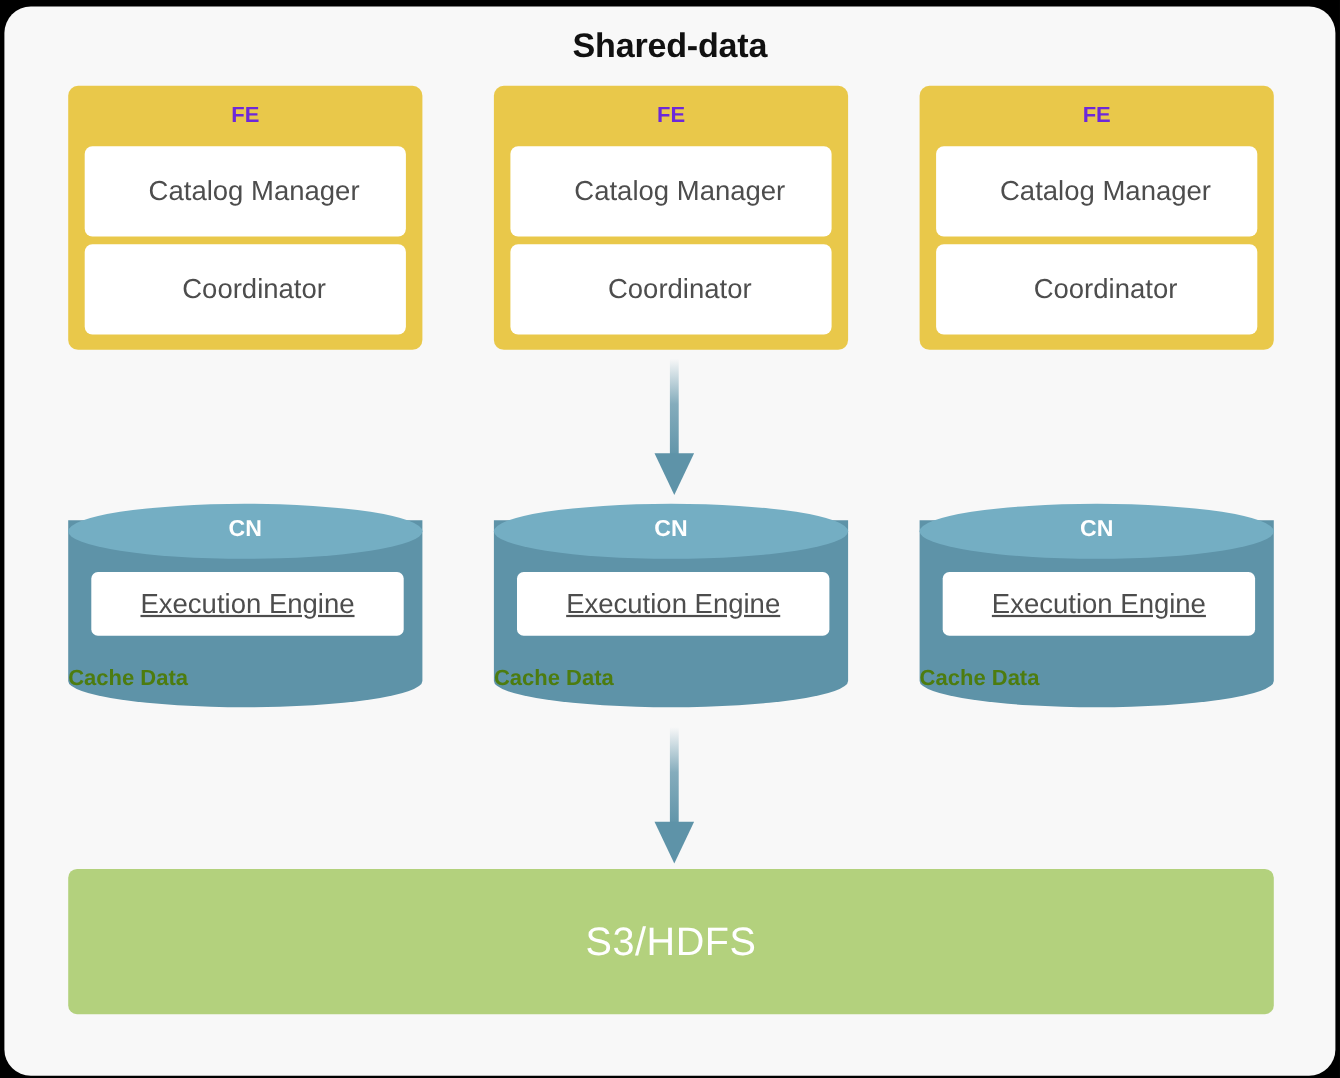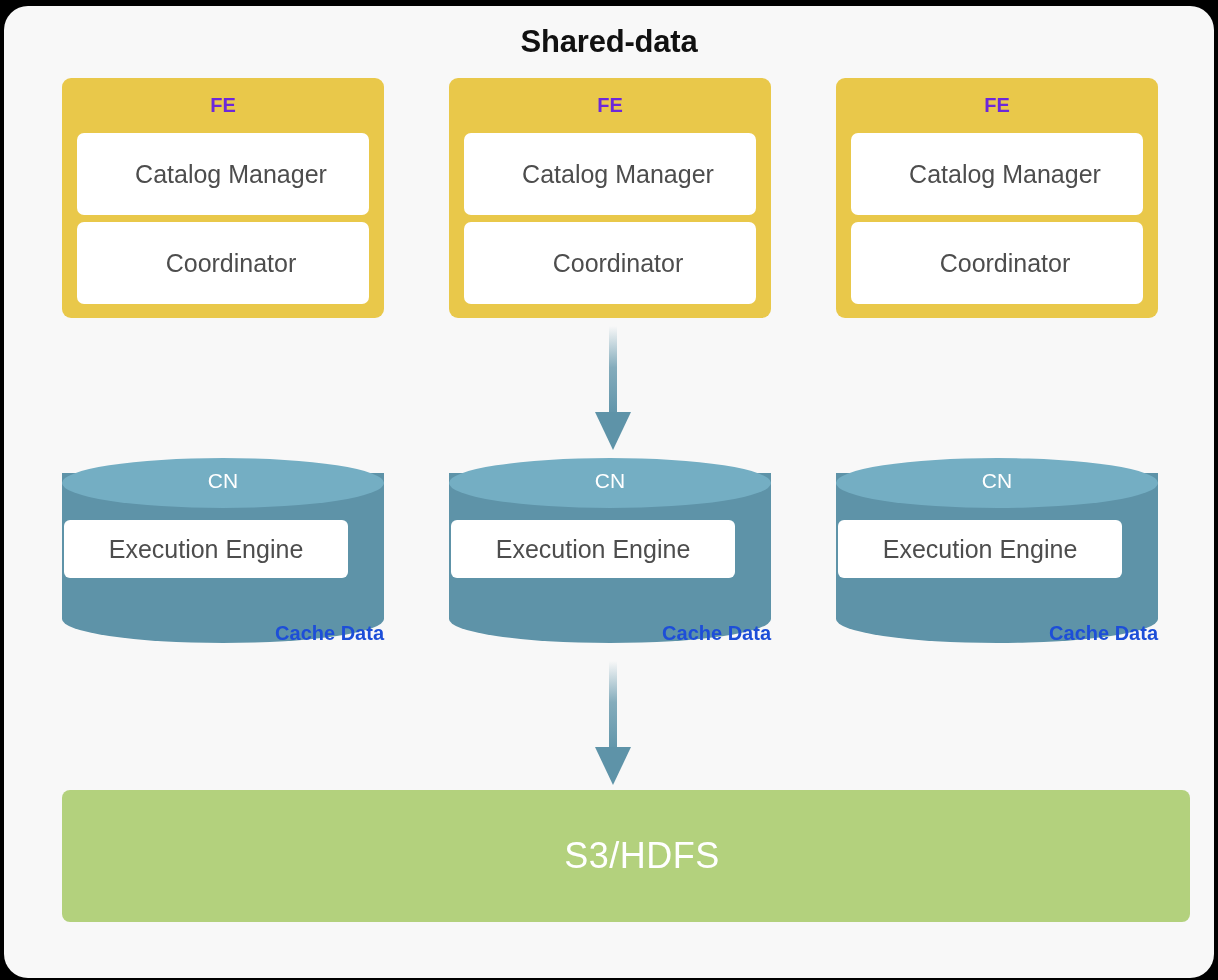--- a/index.html
+++ b/index.html
@@ -123,47 +123,47 @@
     background: #74AEC3;
     border-radius: 161px / 25px;
   }
   .cn-title {
     position: absolute;
     left: 0;
     top: 11px;
     width: 100%;
     text-align: center;
     font-size: 21px;
-    font-weight: normal;
+    font-weight: bold;
     color: #FFFFFF;
   }
   .cn-inner {
     position: absolute;
-    left: 2px;
+    left: 21px;
     top: 62px;
     width: 284px;
     height: 58px;
     background: #FFFFFF;
     border-radius: 6px;
     display: flex;
     align-items: center;
     justify-content: center;
     font-size: 25px;
     color: #4d4d4d;
+    text-decoration: underline;
   }
   .cn-cache {
     position: absolute;
     left: 0;
     top: 148px;
     width: 100%;
-    text-align: right;
+    text-align: left;
     font-size: 20px;
     font-weight: bold;
-    color: #1d4ed8;
-    margin-top: 16px;
+    color: #4d7c0f;
   }
 
   
   .arrow {
     position: absolute;
     left: 586px;
     width: 46px;
     height: 130px;
   }
   #arrow-fe-cn { top: 320px; }
@@ -174,21 +174,20 @@
     position: absolute;
     left: 58px;
     top: 784px;
     width: 1096px;
     height: 132px;
     background: #B3D17D;
     border-radius: 8px;
     display: flex;
     align-items: center;
     justify-content: center;
-    padding-left: 32px;
   }
   #storage-label {
     font-size: 36px;
     color: #FFFFFF;
     letter-spacing: 0.5px;
   }
 </style>
 </head>
 <body>
 

